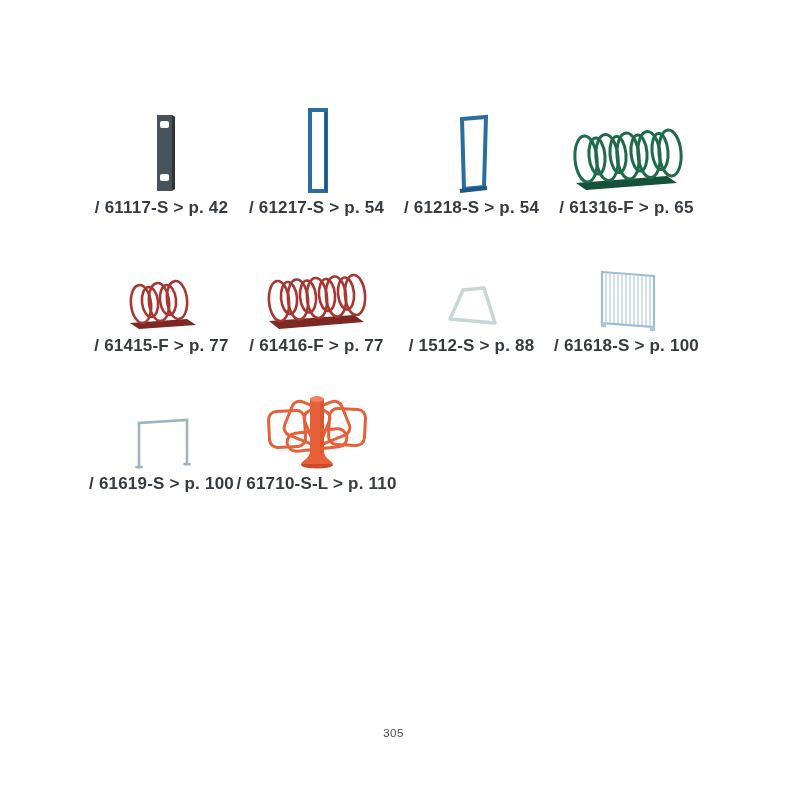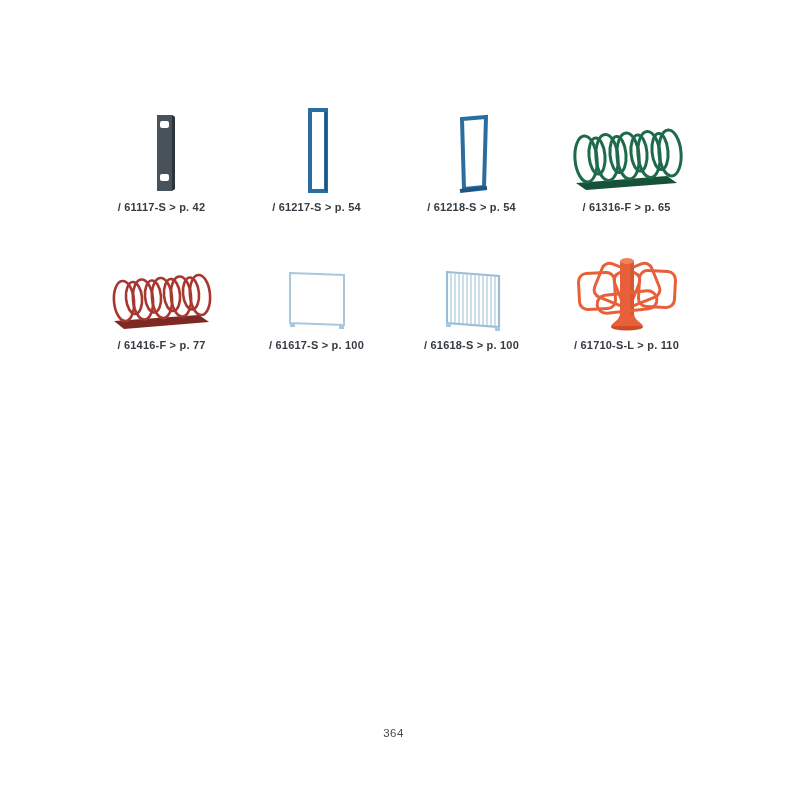--- a/index.html
+++ b/index.html
@@ -10,21 +10,21 @@
   .grid{
     position:absolute;left:84px;top:78px;
     display:grid;grid-template-columns:repeat(4,155px);grid-auto-rows:138px;
   }
   .cell{
     display:flex;flex-direction:column;justify-content:flex-end;align-items:center;
     padding-bottom:2px;margin:0;
   }
   .thumb{display:flex;align-items:flex-end;justify-content:center;margin-bottom:6px;}
   .caption{
-    font-size:11px;font-weight:700;color:#363b42;letter-spacing:.2px;
+    font-size:17px;font-weight:700;color:#363b42;letter-spacing:.2px;
     line-height:13px;white-space:nowrap;text-align:center;
   }
   .pagenum{
     position:absolute;top:727px;left:0;right:0;text-align:center;
     font-size:11.5px;color:#4b4b4b;letter-spacing:.5px;
   }
   svg{display:block;}
 </style>
 </head>
 <body>
@@ -81,20 +81,35 @@
           <ellipse cx="41" cy="34.5" rx="11" ry="23" transform="rotate(-5 41 34.5)"></ellipse>
           <ellipse cx="62" cy="33" rx="11" ry="23" transform="rotate(-5 62 33)"></ellipse>
           <ellipse cx="83" cy="31.5" rx="11" ry="23" transform="rotate(-5 83 31.5)"></ellipse>
           <ellipse cx="104" cy="30" rx="11" ry="23" transform="rotate(-5 104 30)"></ellipse>
         </g>
       </svg>
     </div>
     <figcaption class="caption">/ 61316-F &gt; p. 65</figcaption>
   </figure>
 
+  <figure class="cell">
+    <div class="thumb">
+      <svg width="84" height="56" viewBox="0 0 84 56">
+        <polygon points="10,46 67,42 76,48 19,52" fill="#7e2824"></polygon>
+        <g fill="none" stroke="#a83731" stroke-width="2.6">
+          <ellipse cx="30" cy="25" rx="8" ry="15" transform="rotate(-6 30 25)"></ellipse>
+          <ellipse cx="48" cy="23" rx="8" ry="15" transform="rotate(-6 48 23)"></ellipse>
+          <ellipse cx="21" cy="27" rx="10" ry="19" transform="rotate(-6 21 27)"></ellipse>
+          <ellipse cx="39" cy="25" rx="10" ry="19" transform="rotate(-6 39 25)"></ellipse>
+          <ellipse cx="57" cy="23" rx="10" ry="19" transform="rotate(-6 57 23)"></ellipse>
+        </g>
+      </svg>
+    </div>
+    <figcaption class="caption">/ 61415-F &gt; p. 77</figcaption>
+  </figure>
 
   <figure class="cell">
     <div class="thumb">
       <svg width="112" height="62" viewBox="0 0 112 62">
         <polygon points="8,50 93,44 103,51 18,58" fill="#7e2824"></polygon>
         <g fill="none" stroke="#a83731" stroke-width="2.6">
           <ellipse cx="28" cy="27" rx="8" ry="16" transform="rotate(-5 28 27)"></ellipse>
           <ellipse cx="47" cy="25.5" rx="8" ry="16" transform="rotate(-5 47 25.5)"></ellipse>
           <ellipse cx="66" cy="24" rx="8" ry="16" transform="rotate(-5 66 24)"></ellipse>
           <ellipse cx="85" cy="22.5" rx="8" ry="16" transform="rotate(-5 85 22.5)"></ellipse>
@@ -102,32 +117,30 @@
           <ellipse cx="37" cy="28.5" rx="10" ry="20" transform="rotate(-5 37 28.5)"></ellipse>
           <ellipse cx="56" cy="27" rx="10" ry="20" transform="rotate(-5 56 27)"></ellipse>
           <ellipse cx="75" cy="25.5" rx="10" ry="20" transform="rotate(-5 75 25.5)"></ellipse>
           <ellipse cx="94" cy="24" rx="10" ry="20" transform="rotate(-5 94 24)"></ellipse>
         </g>
       </svg>
     </div>
     <figcaption class="caption">/ 61416-F &gt; p. 77</figcaption>
   </figure>
 
-
-
-  <figure class="cell">
-    <div class="thumb">
-      <svg width="72" height="64" viewBox="0 0 72 64">
-        <path d="M9 4 L63 6 L63 56 L9 54 Z" fill="none" stroke="#a9c8dd" stroke-width="2"></path>
-        <rect x="9" y="54" width="5" height="4" fill="#a9c8dd"></rect>
-        <rect x="58" y="56" width="5" height="4" fill="#a9c8dd"></rect>
-      </svg>
-    </div>
-    <figcaption class="caption">/ 61617-S &gt; p. 100</figcaption>
-  </figure>
+  <figure class="cell">
+    <div class="thumb">
+      <svg width="62" height="50" viewBox="0 0 62 50">
+        <polygon points="22,7 43,5 54,40 9,36" fill="none" stroke="#c5d8d5" stroke-width="3.5" stroke-linejoin="round"></polygon>
+      </svg>
+    </div>
+    <figcaption class="caption">/ 1512-S &gt; p. 88</figcaption>
+  </figure>
+
+
 
   <figure class="cell">
     <div class="thumb">
       <svg width="72" height="66" viewBox="0 0 72 66">
         <g stroke="#a9c8dd" stroke-width="1.2">
           <line x1="15" y1="6.5" x2="15" y2="56.5"></line>
           <line x1="19" y1="6.8" x2="19" y2="56.8"></line>
           <line x1="23" y1="7.1" x2="23" y2="57.1"></line>
           <line x1="27" y1="7.4" x2="27" y2="57.4"></line>
           <line x1="31" y1="7.7" x2="31" y2="57.7"></line>
@@ -140,20 +153,30 @@
           <line x1="59" y1="9.8" x2="59" y2="59.8"></line>
         </g>
         <path d="M11 5 L63 9 L63 60 L11 56 Z" fill="none" stroke="#9cbdd4" stroke-width="2.2"></path>
         <rect x="10" y="56" width="5" height="4" fill="#a9c8dd"></rect>
         <rect x="59" y="60" width="5" height="4" fill="#a9c8dd"></rect>
       </svg>
     </div>
     <figcaption class="caption">/ 61618-S &gt; p. 100</figcaption>
   </figure>
 
+  <figure class="cell">
+    <div class="thumb">
+      <svg width="70" height="60" viewBox="0 0 70 60">
+        <path d="M12 55 L12 12 L60 9 L60 52" fill="none" stroke="#9db5bf" stroke-width="2.6" stroke-linejoin="miter"></path>
+        <ellipse cx="12" cy="56" rx="4" ry="1.6" fill="#9db5bf"></ellipse>
+        <ellipse cx="60" cy="53" rx="4" ry="1.6" fill="#9db5bf"></ellipse>
+      </svg>
+    </div>
+    <figcaption class="caption">/ 61619-S &gt; p. 100</figcaption>
+  </figure>
 
   <figure class="cell">
     <div class="thumb">
       <svg width="104" height="80" viewBox="0 0 104 80">
         <g fill="none" stroke="#e7603a" stroke-width="3">
           <rect x="22" y="14" width="40" height="36" rx="8" transform="rotate(22 42 32)"></rect>
           <rect x="42" y="14" width="40" height="36" rx="8" transform="rotate(-22 62 32)"></rect>
         </g>
         <ellipse cx="52" cy="74" rx="16" ry="3.5" fill="#cf4b28"></ellipse>
         <path d="M45 60 C45 67 38 69 36 73 L68 73 C66 69 59 67 59 60 Z" fill="#e7603a"></path>
@@ -165,13 +188,13 @@
           <rect x="64" y="18" width="36" height="36" rx="8" transform="rotate(3 82 36)"></rect>
           <rect x="22" y="40" width="60" height="18" rx="9" transform="rotate(-6 52 49)"></rect>
         </g>
       </svg>
     </div>
     <figcaption class="caption">/ 61710-S-L &gt; p. 110</figcaption>
   </figure>
 
 </div>
 
-<div class="pagenum">364</div>
+<div class="pagenum">305</div>
 
 </body></html>

